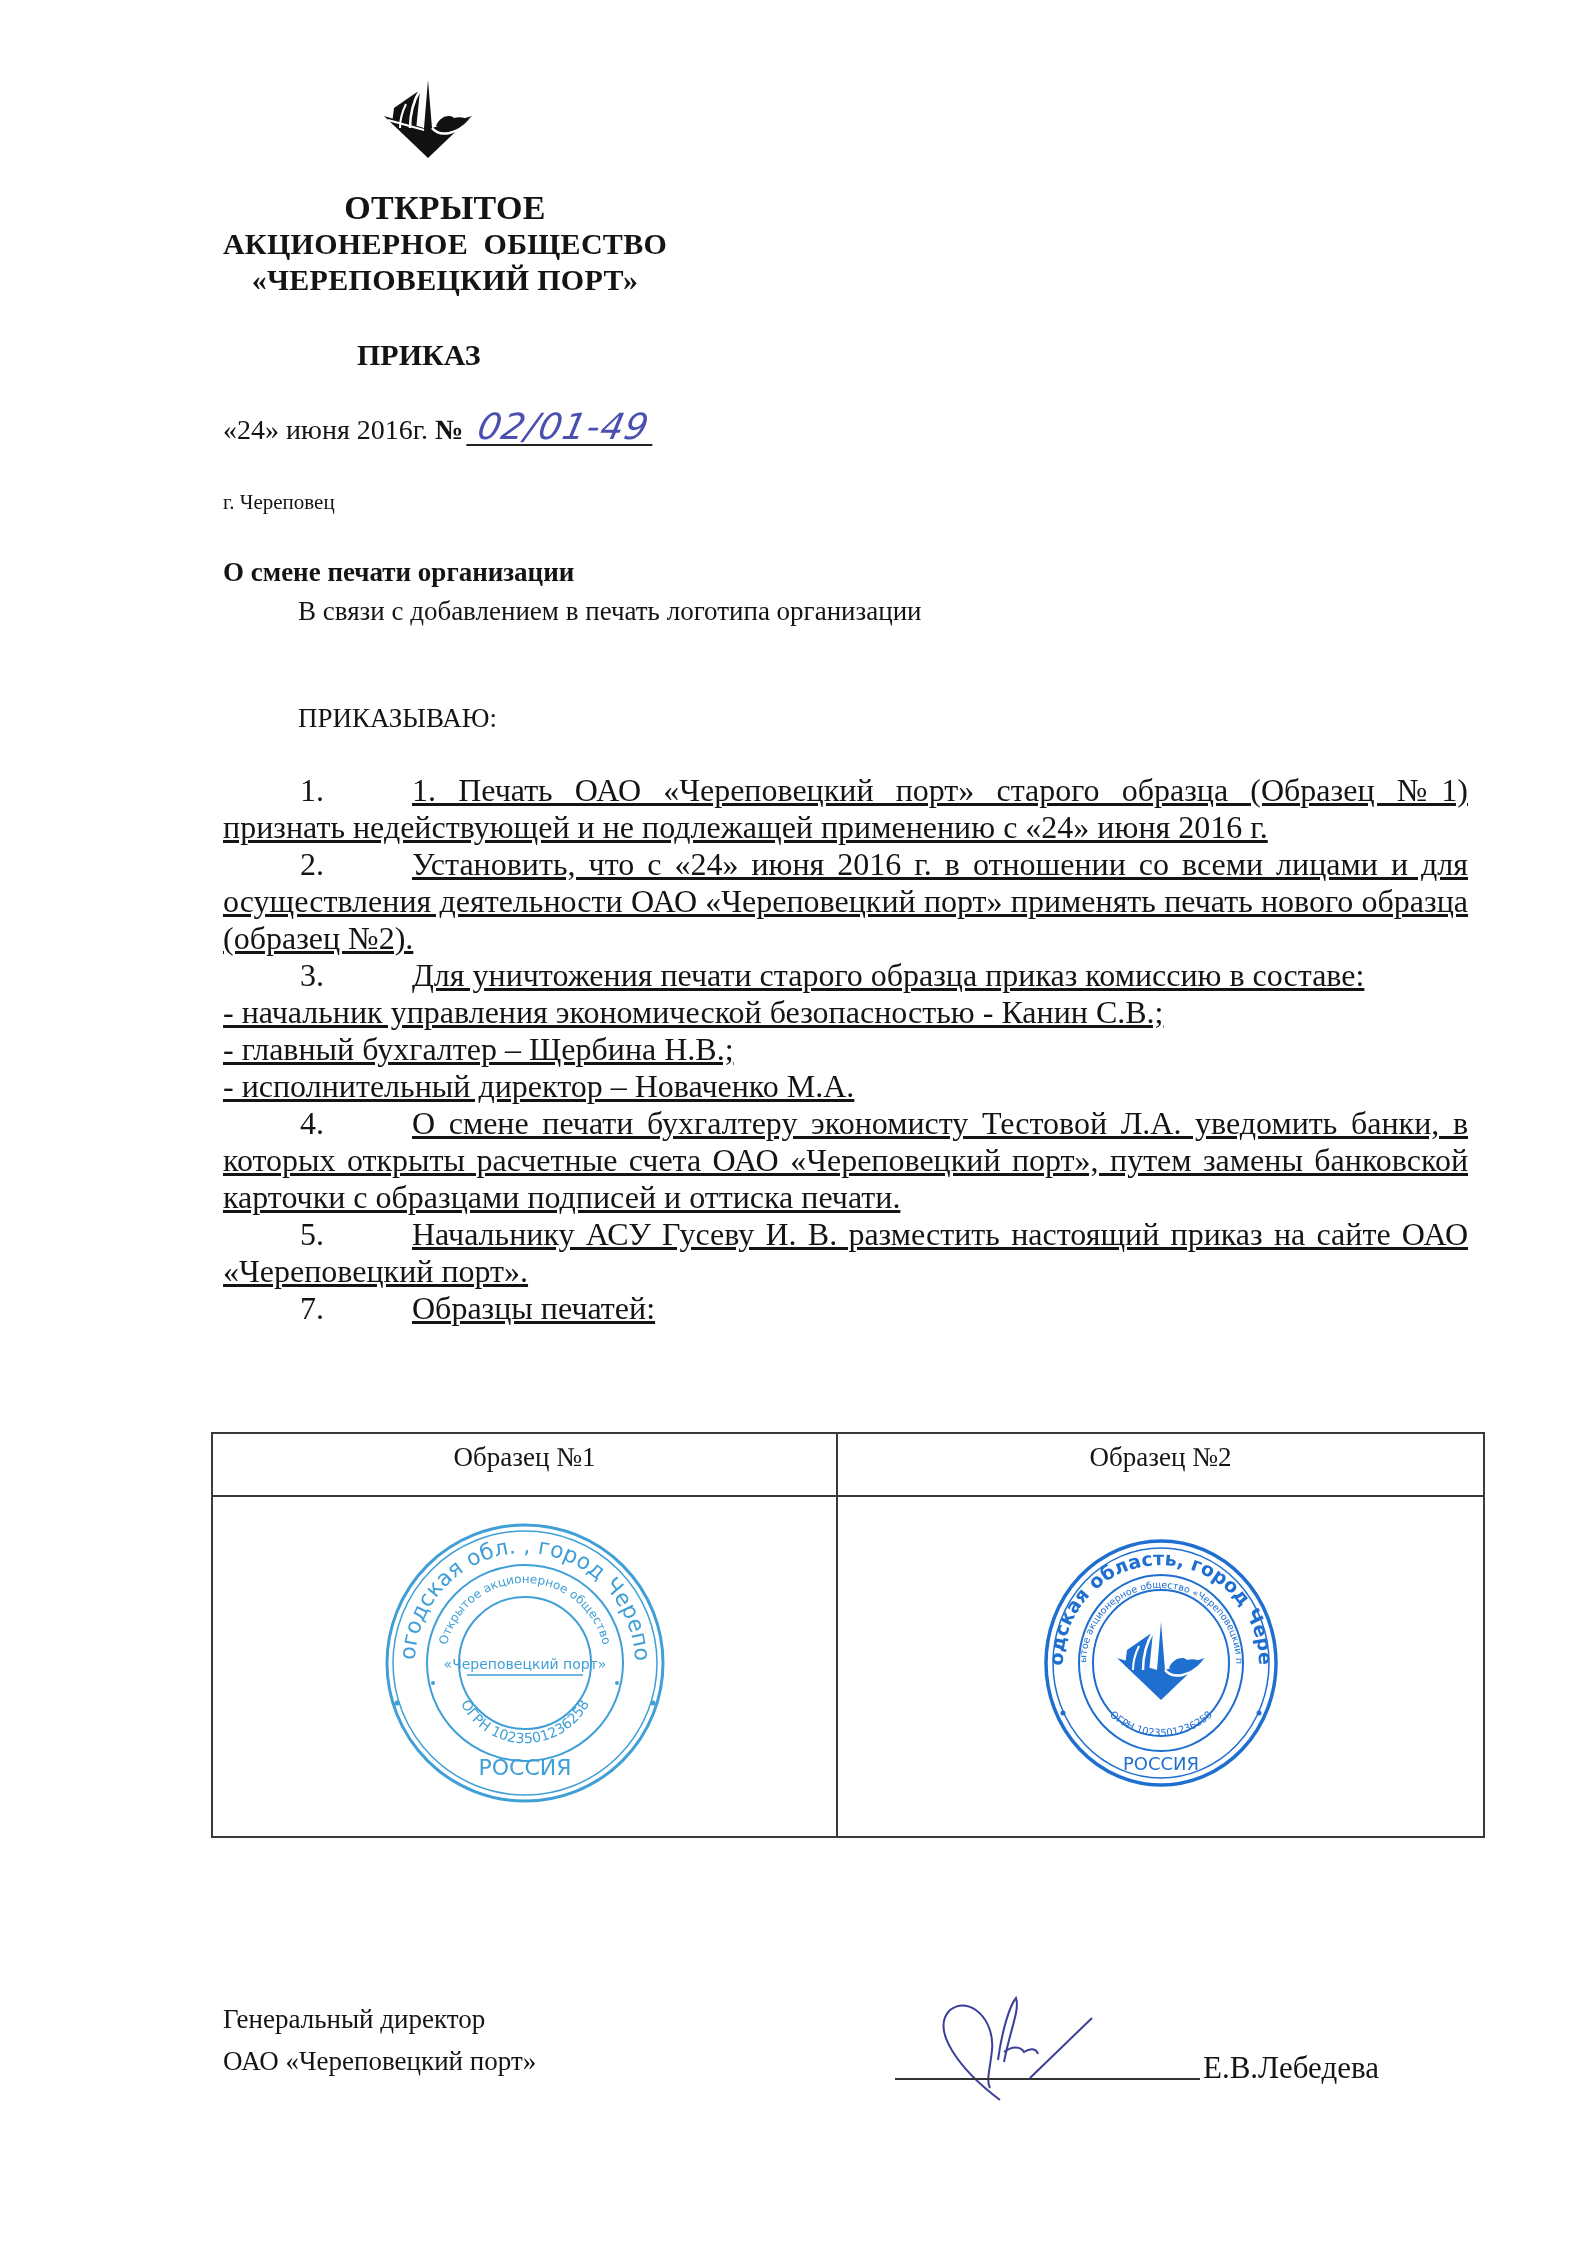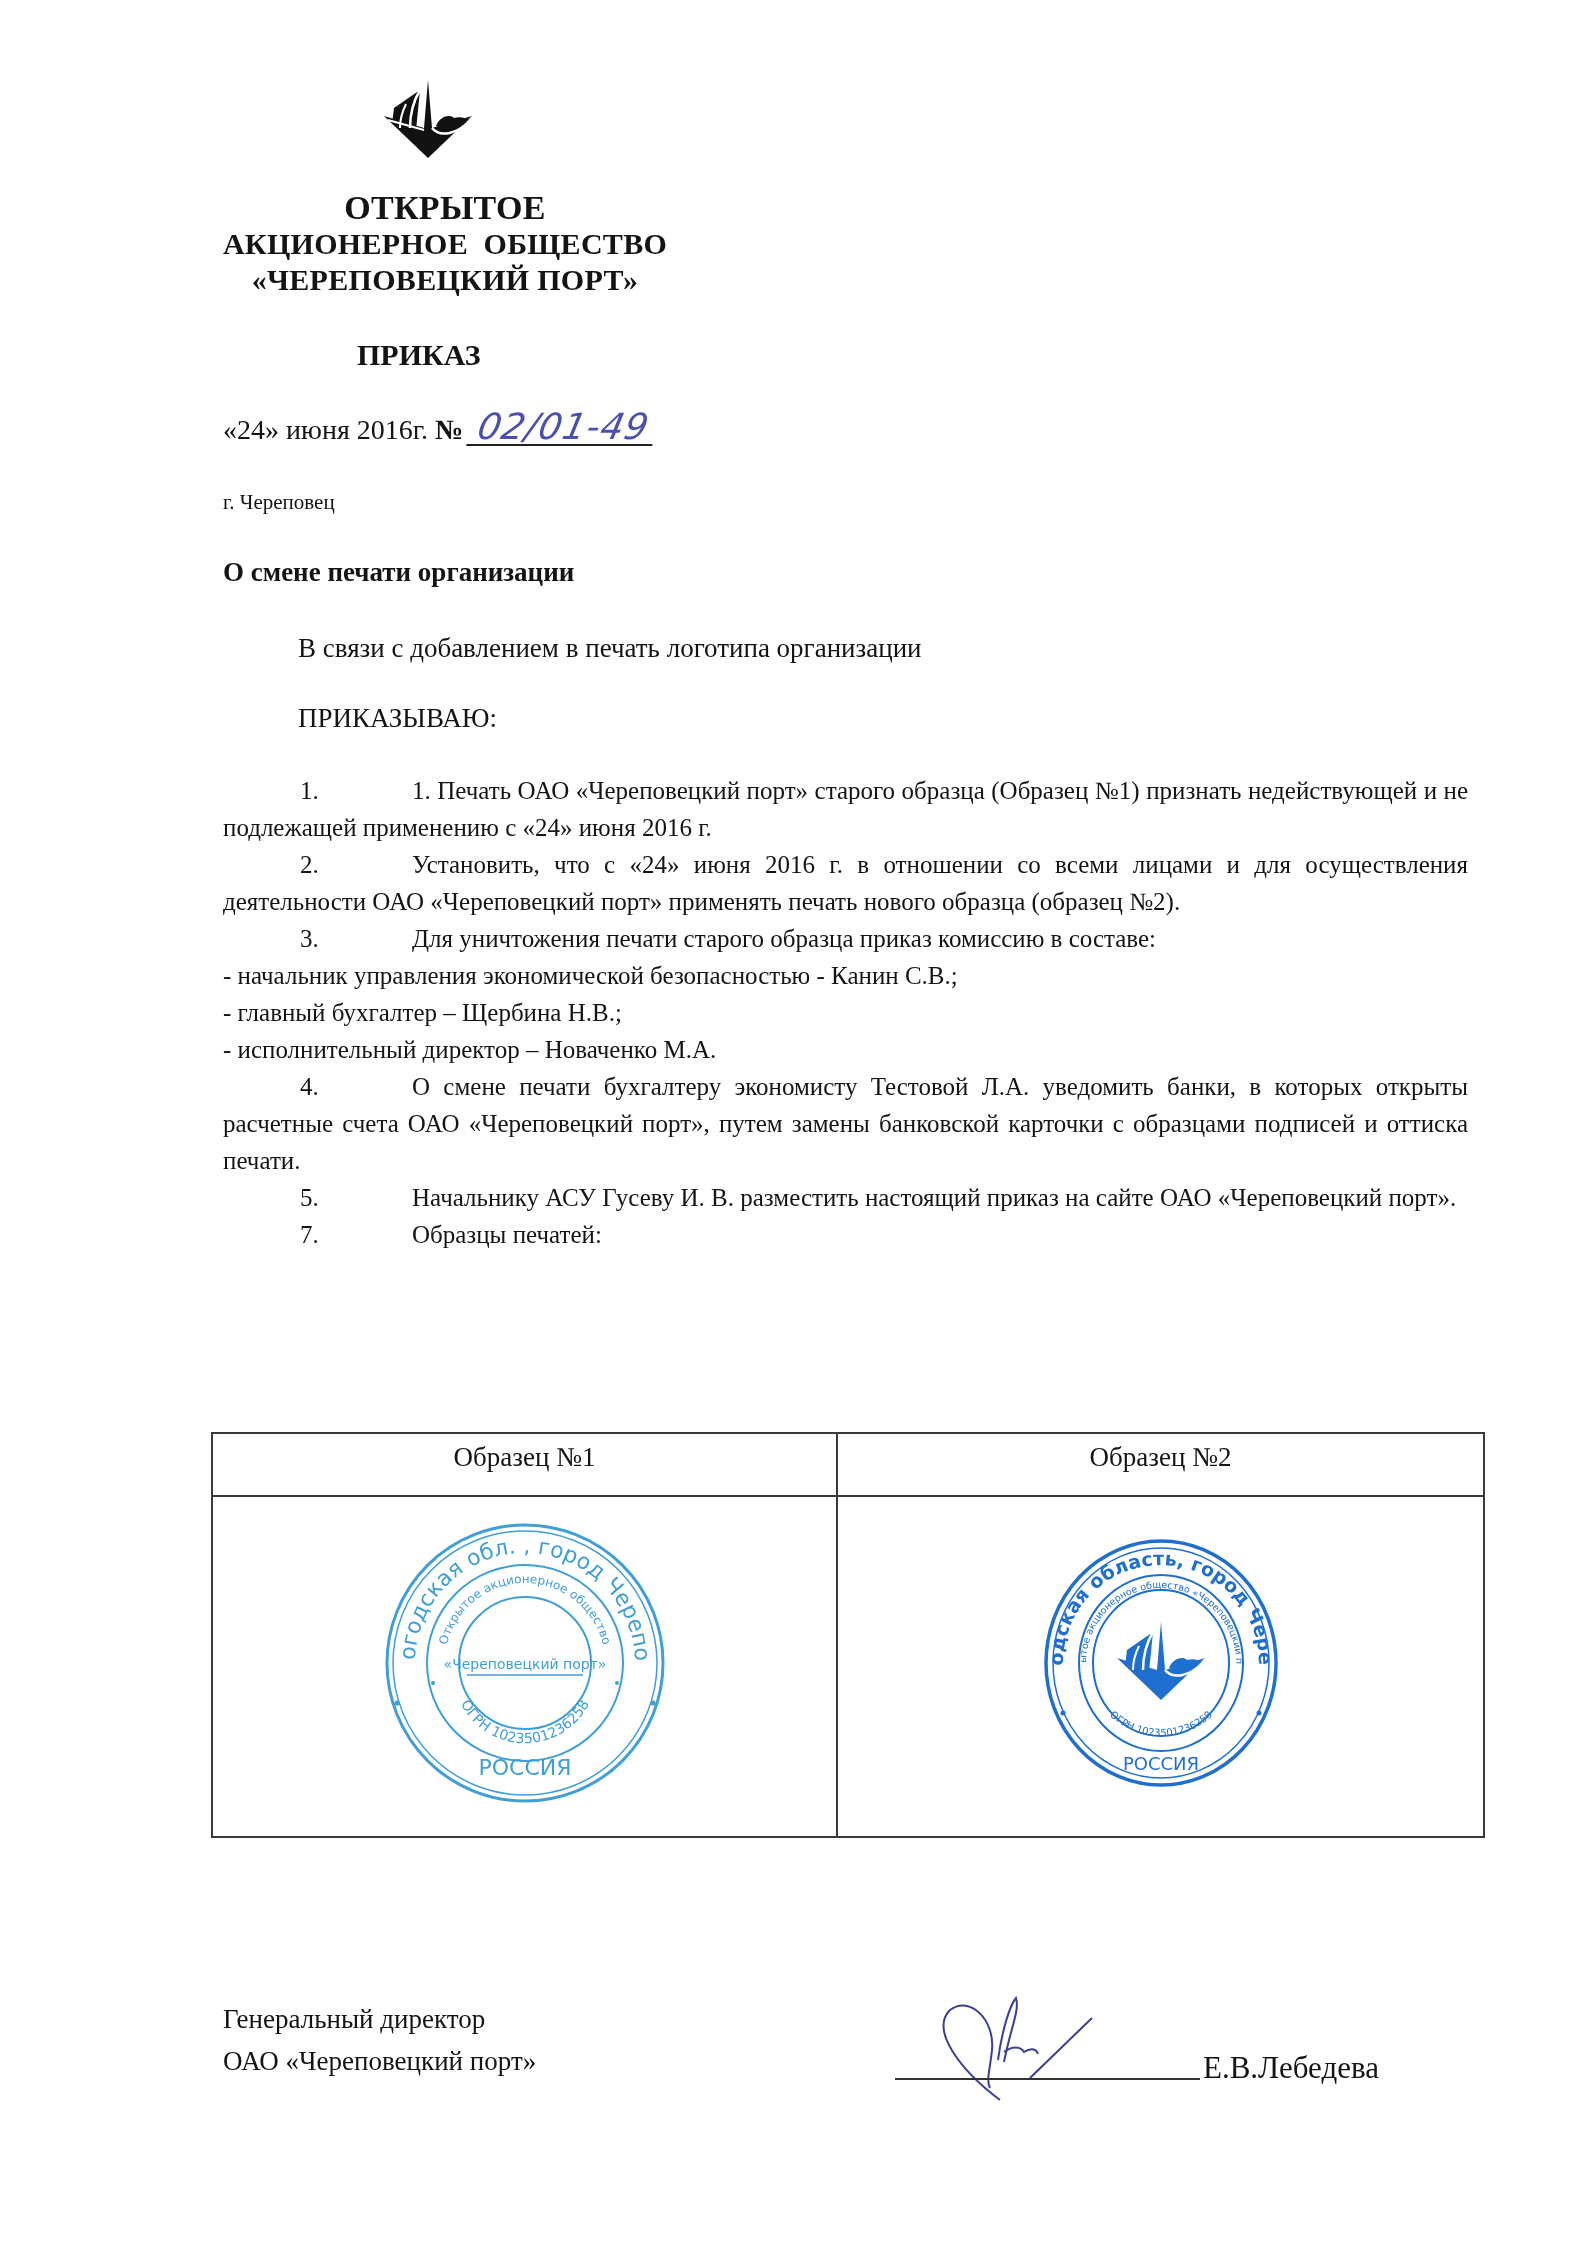--- a/index.html
+++ b/index.html
@@ -18,24 +18,24 @@
   .dateline { left: 223px; top: 410px; font-size: 28px; white-space: nowrap; }
   .dateline .no { font-weight: bold; }
   .reg-num {
     display: inline-block; width: 178px; border-bottom: 2px solid #222;
     color: #4a4fb0; font-family: "DejaVu Sans", sans-serif; font-style: italic;
     font-size: 36px; line-height: 34px; padding-left: 8px; letter-spacing: 1px;
     transform: skewX(-12deg);
   }
   .city { left: 223px; top: 490px; font-size: 21px; }
   .subject { left: 223px; top: 557px; font-size: 27px; font-weight: bold; }
-  .reason { left: 298px; top: 633px; font-size: 27px; }
+  .reason { left: 298px; top: 596px; font-size: 27px; }
   .order { left: 298px; top: 703px; font-size: 27px; }
   .items {
-    left: 223px; top: 772px; width: 1245px; font-size: 25px; line-height: 37px;
+    left: 223px; top: 772px; width: 1245px; font-size: 32px; line-height: 37px; text-decoration: underline;
   }
   .item { text-align: justify; text-align-last: left; }
   .num-wrap { display: inline-block; margin-left: 77px; width: 112px; }
   table.samples {
     position: absolute; left: 211px; top: 1432px; width: 1272px; height: 406px;
     border-collapse: collapse; table-layout: fixed;
   }
   table.samples td, table.samples th {
     border: 2px solid #3a3a3a; font-weight: normal; font-size: 27px;
   }

